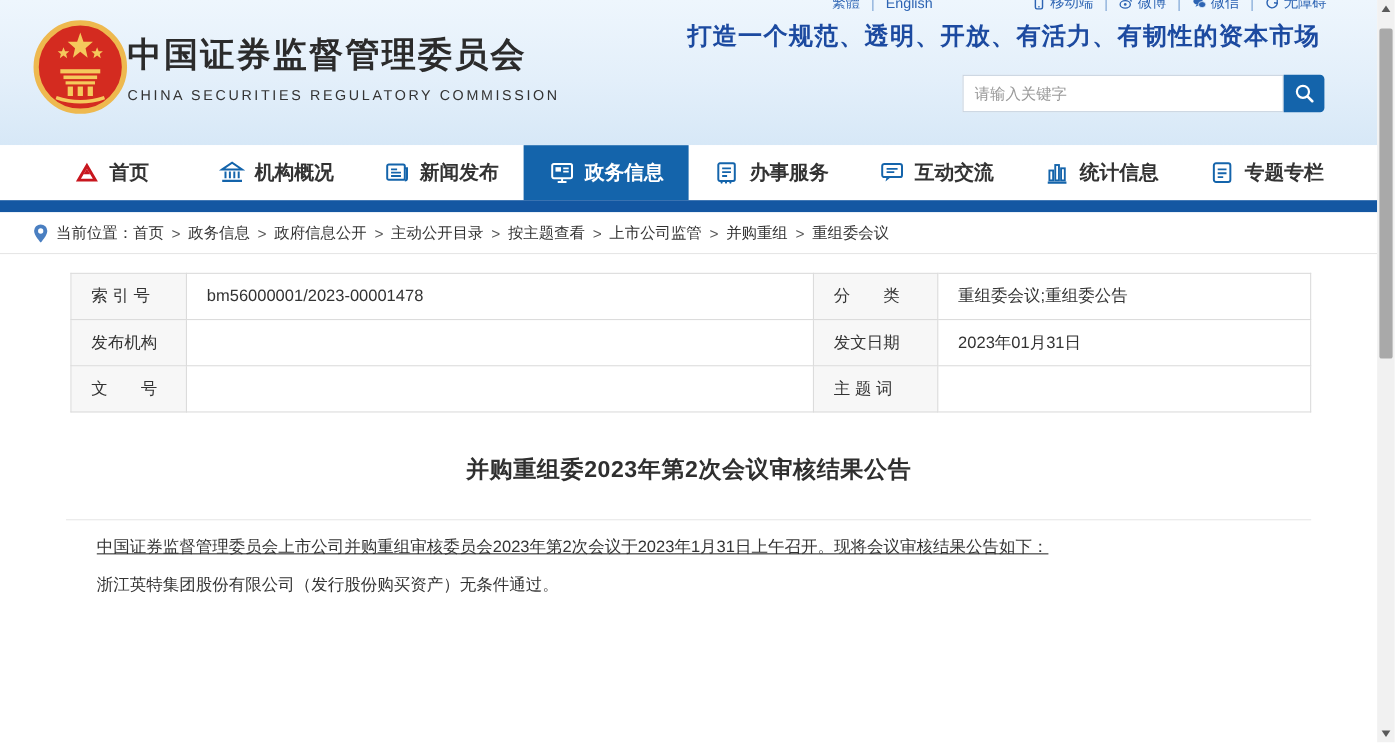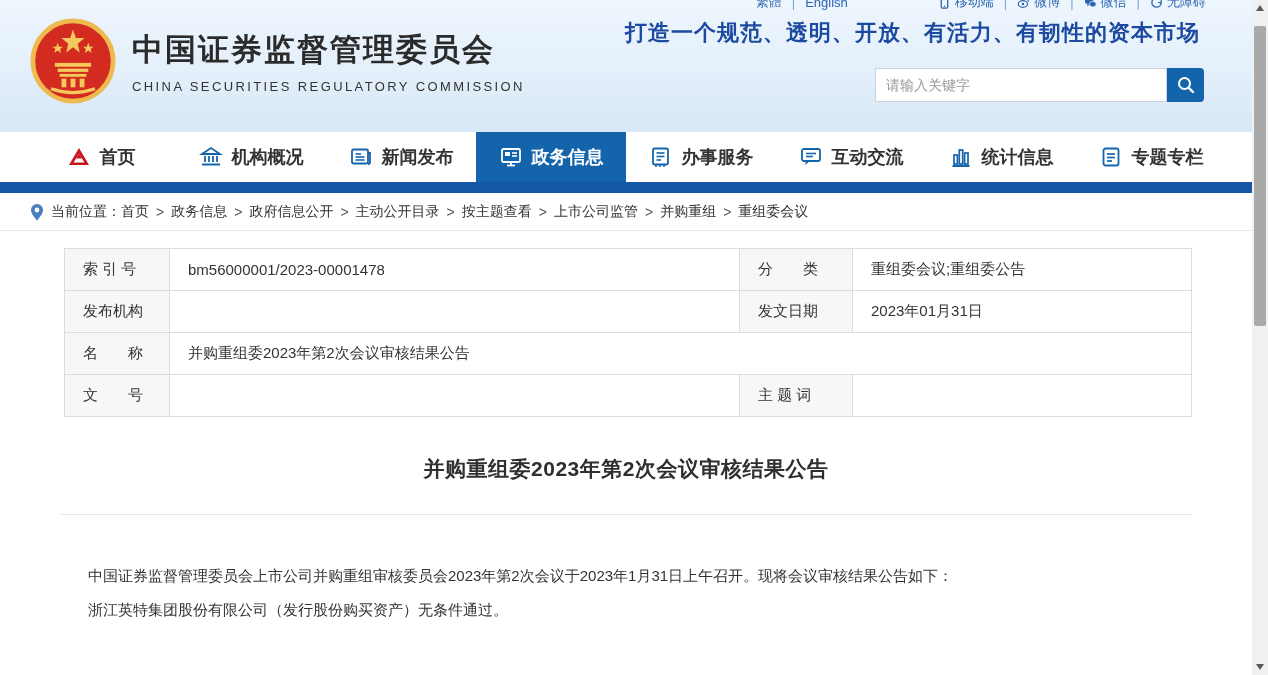--- a/index.html
+++ b/index.html
@@ -12,21 +12,21 @@
             background:linear-gradient(180deg,#eef6fd 0%,#e3effa 55%,#d7e8f7 100%);padding-left:29px; }
   .topbar { position:absolute; top:0; left:0; width:100%; height:15px; overflow:hidden; }
   .topbar-row { position:absolute; top:-7px; right:46px; display:flex; align-items:center; gap:10px;
                 font-size:13px; color:#2d64b3; white-space:nowrap; }
   .topbar-row a { color:#2d64b3; text-decoration:none; display:flex; align-items:center; gap:4px; }
   .tb-div { color:#7fa6d6; }
   .tb-ico { width:13px; height:13px; }
 
   .brand { position:absolute; left:30px; top:18px; display:flex; align-items:center; }
   .emblem { width:86px; height:86px; }
-  .brand-text { margin-left:16px; }
+  .brand-text { }
   .brand-title { font-size:31px; font-weight:bold; color:#2b2b2b; letter-spacing:2px; }
   .brand-sub { font-size:13px; color:#333; letter-spacing:2.4px; margin-top:8px; }
 
   .slogan { position:absolute; right:52px; top:18px; font-family:"DejaVu Serif","Liberation Serif",serif;
             font-size:22px; font-weight:bold; color:#1c4aa0; letter-spacing:1px; white-space:nowrap; }
   .search { position:absolute; right:48px; top:68px; display:flex; }
   .search input { width:292px; height:34px; border:1px solid #c9d4e0; background:#fff; padding:0 10px;
                   font-size:14px; color:#333; outline:none; }
   .search input::placeholder { color:#999; }
   .search-btn { width:37px; height:34px; background:#1464ab; border:none; border-radius:0 4px 4px 0;
@@ -57,21 +57,21 @@
                font-size:15px; }
   table.meta td { border:1px solid #dcdcdc; height:42px; padding:0 18px; color:#333; }
   td.lbl { background:#f7f7f7; color:#555; text-align:left; padding:0 6px; }
   col.c1 { width:105px; } col.c2 { width:570px; } col.c3 { width:113px; } col.c4 { width:339px; }
 
   .art-title { margin-top:38px; text-align:center; font-size:21px; font-weight:bold; color:#2f2f2f;
                letter-spacing:0.5px; }
   .art-sep { margin:31px auto 0 auto; width:1132px; border-top:1px solid #e8e8e8; }
   .para { width:1127px; margin:0 0 0 64px; font-size:15px; color:#333; line-height:1.7;
           text-indent:24px; }
-  .para.p1 { margin-top:48px; }
+  .para.p1 { margin-top:12px;text-decoration:underline; }
   .para.p2 { margin-top:8px; }
 
   
   .sbar { position:absolute; right:0; top:0; width:16px; height:675px; background:#f1f1f1; }
   .sb-btn { position:absolute; left:0; width:16px; height:16px; display:flex; align-items:center;
             justify-content:center; cursor:pointer; }
   .sb-up { top:0; } .sb-down { bottom:0; }
   .tri-up { width:0; height:0; border-left:4px solid transparent; border-right:4px solid transparent;
             border-bottom:6px solid #5a5a5a; }
   .tri-down { width:0; height:0; border-left:4px solid transparent; border-right:4px solid transparent;
@@ -283,24 +283,20 @@
         <td class="lbl">分　　类</td>
         <td>重组委会议;重组委公告</td>
       </tr>
       <tr>
         <td class="lbl">发布机构</td>
         <td></td>
         <td class="lbl">发文日期</td>
         <td>2023年01月31日</td>
       </tr>
       <tr>
-        <td class="lbl">名　　称</td>
-        <td colspan="3">并购重组委2023年第2次会议审核结果公告</td>
-      </tr>
-      <tr>
         <td class="lbl">文　　号</td>
         <td></td>
         <td class="lbl">主 题 词</td>
         <td></td>
       </tr>
     </tbody>
       </table>
 
     <h1 class="art-title">并购重组委2023年第2次会议审核结果公告</h1>
     <div class="art-sep"></div>

